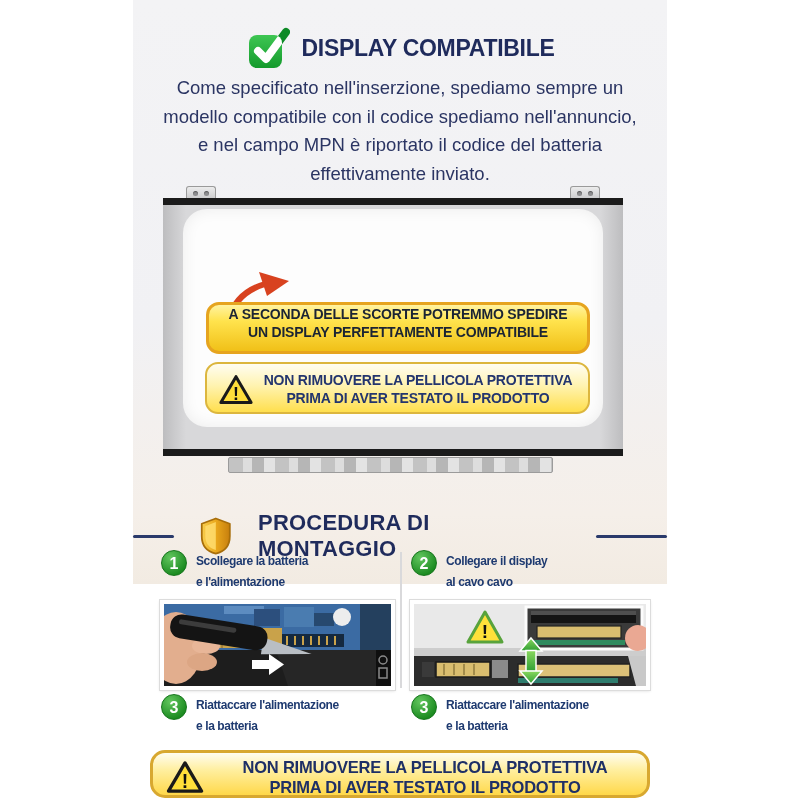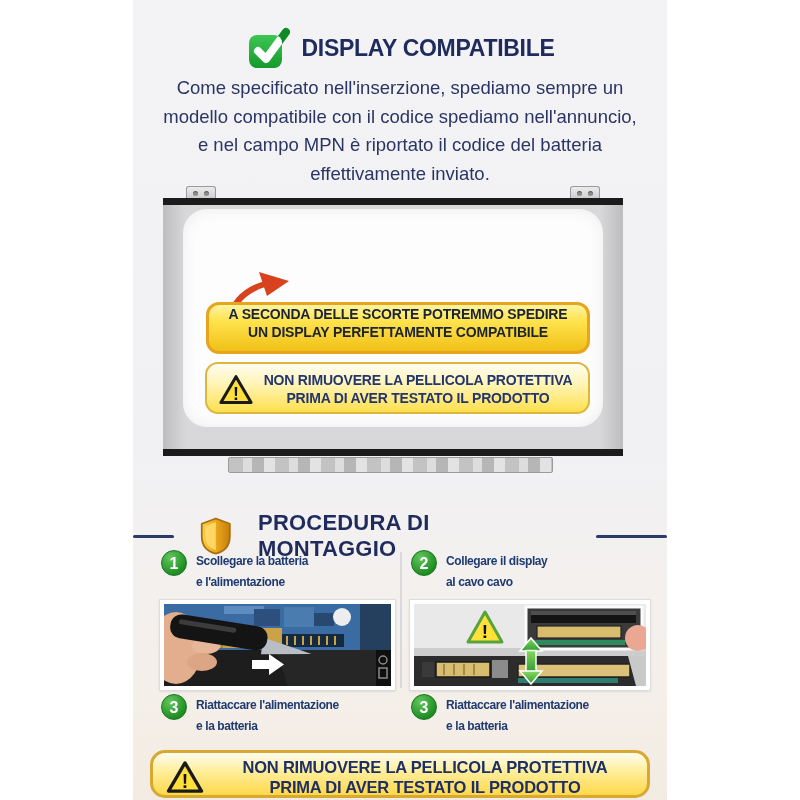--- a/index.html
+++ b/index.html
@@ -1,18 +1,18 @@
 <!DOCTYPE html>
 <html><head>
 <meta charset="utf-8">
 <style>
   * { margin:0; padding:0; box-sizing:border-box; }
   body { background:#ffffff; font-family:"Liberation Sans", sans-serif; }
   .page { position:relative; width:800px; height:800px; background:#ffffff; overflow:hidden; margin:0 auto; }
-  .content { position:absolute; left:133px; top:0; width:534px; height:800px;
+  .content { position:absolute; left:133px; top:0; width:534px; height:584px;
     background:linear-gradient(180deg,#f3f3f5 0%,#f1f1f4 55%,#f5efe9 88%,#f2ebe2 100%); }
   .abs { position:absolute; }
 
   
   .header-row { top:26px; left:0; width:534px; display:flex; justify-content:center; align-items:center; gap:12px; }
   .title { font-size:23px; font-weight:700; color:#1f2b5c; letter-spacing:-0.3px; }
   .intro { top:74px; left:17px; width:500px; text-align:center; font-size:18.5px; color:#2b3563; line-height:28.5px; }
 
   
   .panel { left:30px; top:186px; width:460px; height:287px; }

